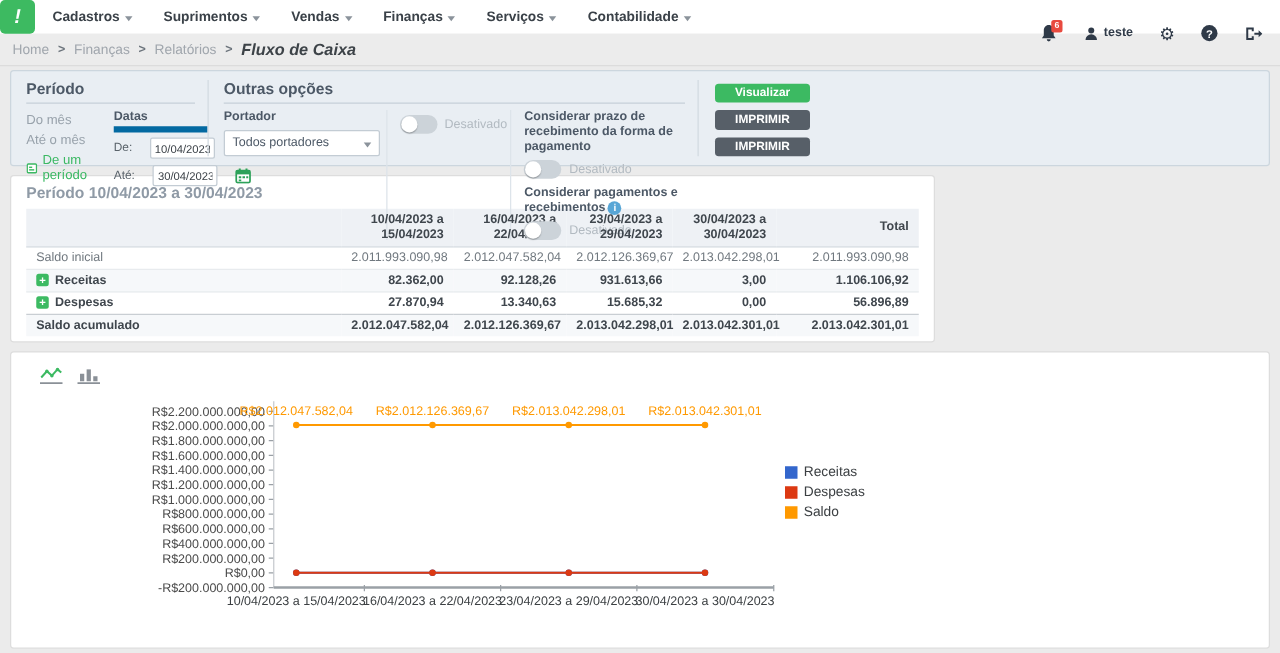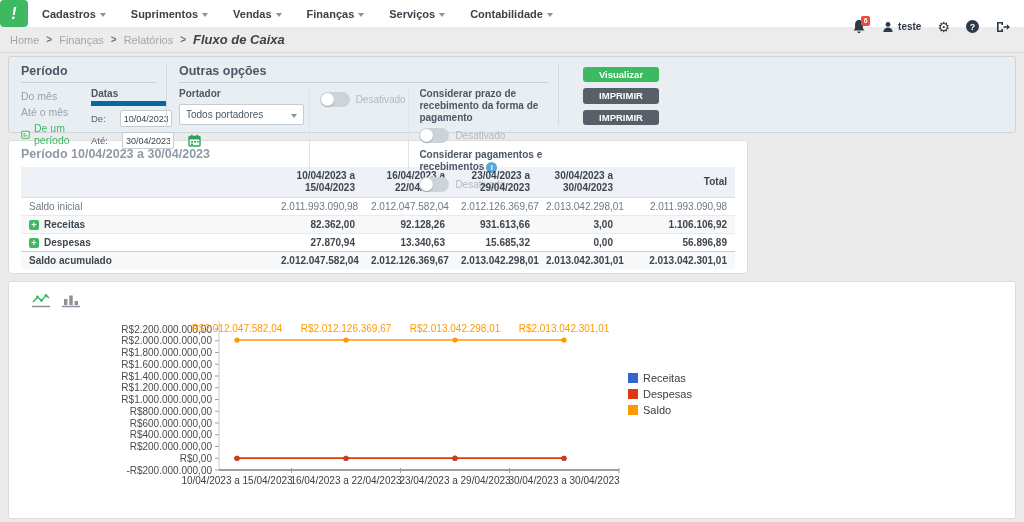--- a/index.html
+++ b/index.html
@@ -9,21 +9,21 @@
   
   .topnav { height:27px; background:#fff; display:flex; align-items:center; }
   .logo { width:28px; height:27px; background:#3dba61; border-radius:4px;
     color:#fff; font-weight:bold; font-style:italic; font-size:16px;
     display:flex; align-items:center; justify-content:center; cursor:pointer; }
   .nav-menu { display:flex; align-items:center; gap:25px; margin-left:14px; }
   .nav-item { display:flex; align-items:center; gap:4px; color:#3a4148; font-weight:bold;
     font-size:11px; cursor:pointer; }
   .caret { width:0; height:0; border-left:3.5px solid transparent; border-right:3.5px solid transparent;
     border-top:4px solid #8b939b; margin-top:2px; }
-  .nav-right { margin-left:auto; display:flex; align-items:center; gap:16px; margin-right:14px;margin-top:26px; }
+  .nav-right { margin-left:auto; display:flex; align-items:center; gap:21px; margin-right:14px;margin-top:26px; }
   .nav-ic { position:relative; display:flex; align-items:center; gap:4px; cursor:pointer; color:#2f3a48; }
   .badge { position:absolute; top:-3px; right:-4px; background:#e84a3f; color:#fff;
     font-size:7px; font-weight:bold; min-width:9px; height:10px; line-height:10px;
     text-align:center; border-radius:2px; padding:0 1px; }
   .user-name { font-size:10px; font-weight:bold; color:#2f3a48; }
   .gear-glyph { font-size:14px; line-height:14px; }
   .help-circle { width:13px; height:13px; border-radius:50%; background:#2f3a48; color:#fff;
     font-size:9px; font-weight:bold; display:flex; align-items:center; justify-content:center; }
 
   
@@ -63,21 +63,21 @@
   .col-float { width:100px; border-left:1px solid #dde4ea; padding-left:10px; }
   .col-prazo { width:150px; border-left:1px solid #dde4ea; padding-left:10px; }
   .toggle-row { display:flex; align-items:center; gap:6px; margin-top:4px; margin-bottom:6px; }
   .toggle { width:30px; height:15px; border-radius:8px; background:#ccd3d9; position:relative; cursor:pointer; flex:none; }
   .toggle .knob { position:absolute; left:1px; top:1px; width:13px; height:13px; border-radius:50%;
     background:#fff; box-shadow:0 1px 1px rgba(0,0,0,.25); }
   .toggle-state { font-size:10px; color:#b2bac1; }
   .info-dot { display:inline-block; width:11px; height:11px; border-radius:50%; background:#58a6d6; color:#fff;
     font-size:8px; font-weight:bold; text-align:center; line-height:11px; cursor:pointer; vertical-align:middle; margin-left:2px; }
 
-  .sec-actions { border-left:1px solid #d2dae1; padding-left:24px; width:105px;
+  .sec-actions { border-left:1px solid #d2dae1; padding-left:13px; width:105px;
     display:flex; flex-direction:column; gap:6px; padding-top:3px; }
   .btn { width:76px; height:20px; border:none; border-radius:3px; color:#fff; font-weight:bold;
     font-size:9.5px; cursor:pointer; font-family:"Liberation Sans",sans-serif; }
   .btn-green { background:#3cba62; }
   .btn-dark { background:#575f68; }
 
   
   .report-card { margin:7px 8px 0; width:740px; background:#fff; border:1px solid #ddd; border-radius:3px;
     padding:6px 12px 4px; }
   .report-title { font-size:12.5px; font-weight:bold; color:#8f9aa6; margin-bottom:6px; }

